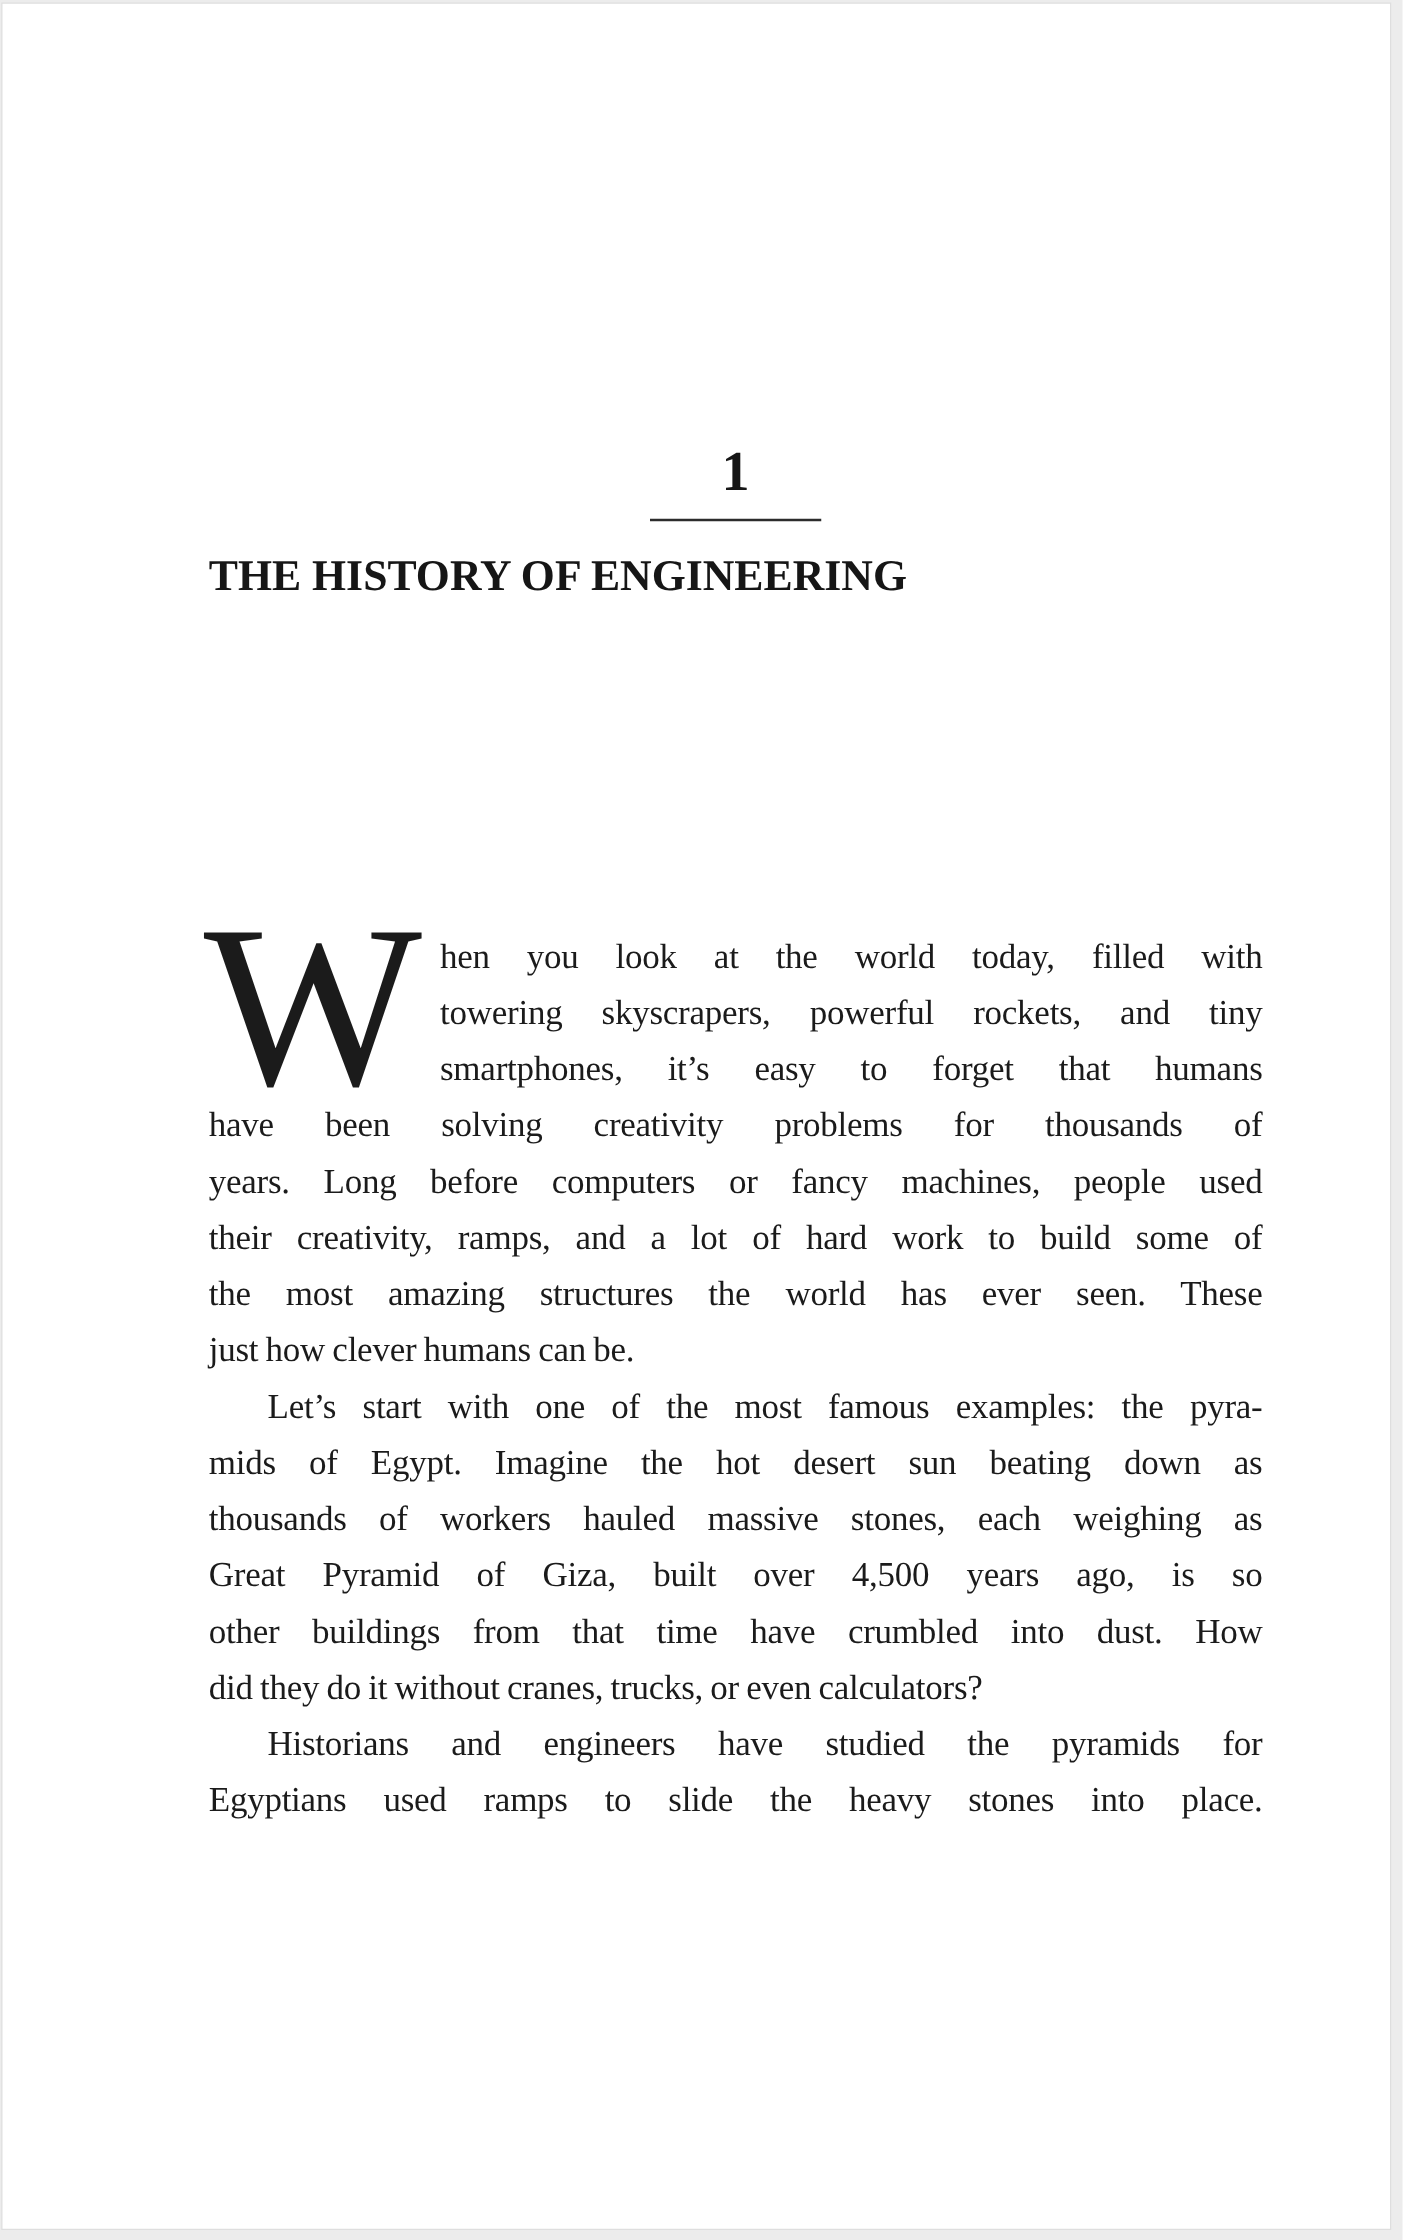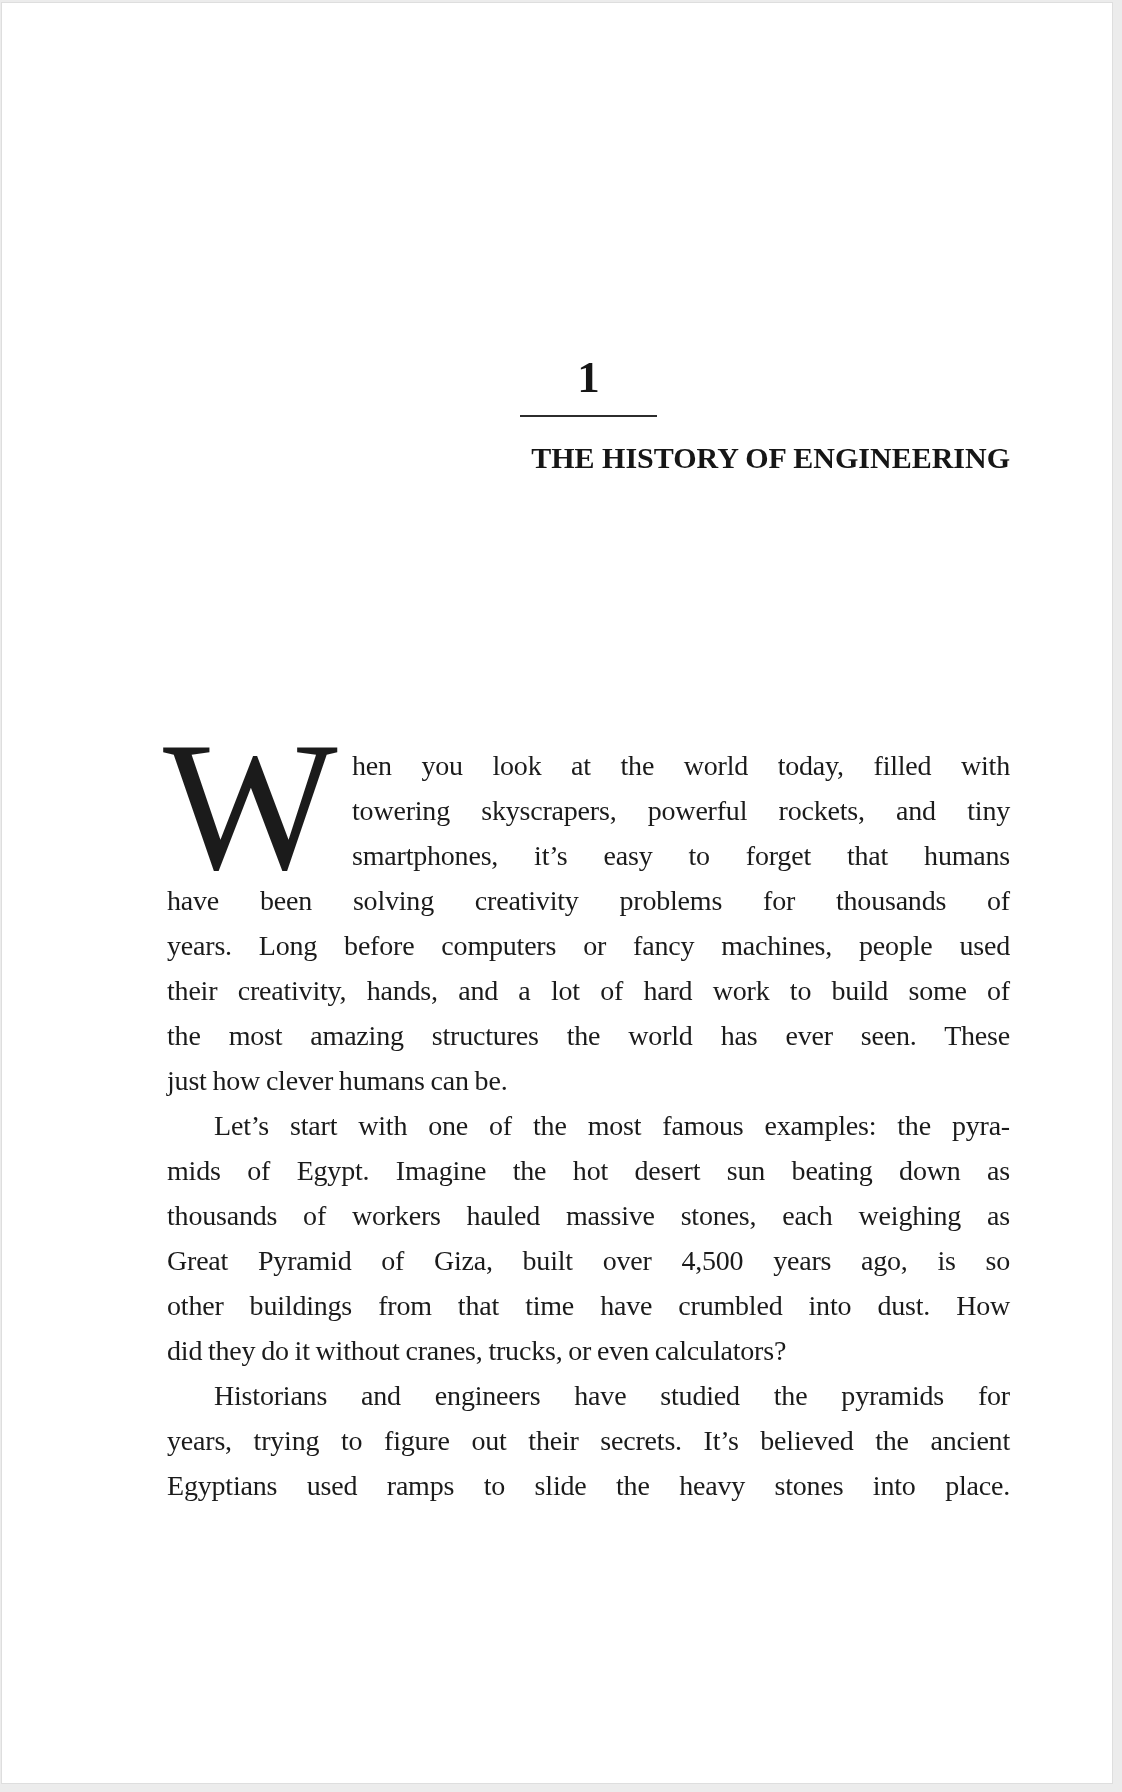--- a/index.html
+++ b/index.html
@@ -39,22 +39,22 @@
     left: 518px;
     width: 137px;
     height: 2px;
     background: #2c2c2c;
   }
   .chapter-title {
     position: absolute;
     top: 438px;
     left: 165px;
     width: 843px;
-    text-align: right;
-    font-size: 30px;
+    text-align: left;
+    font-size: 35px;
     font-weight: 700;
     line-height: 1.15;
     color: #161616;
     letter-spacing: 0px;
   }
   .body-text {
     position: absolute;
     left: 165px;
     top: 740px;
     width: 843px;
@@ -101,27 +101,26 @@
 
   <div class="chapter-title">THE HISTORY OF ENGINEERING</div>
 
   <div class="body-text" id="body-text">
     <span class="drop-cap">W</span>
   <div class="text-line cap">hen you look at the world today, filled with</div>
       <div class="text-line cap">towering skyscrapers, powerful rockets, and tiny</div>
       <div class="text-line cap">smartphones, it’s easy to forget that humans</div>
       <div class="text-line">have been solving creativity problems for thousands of</div>
       <div class="text-line">years. Long before computers or fancy machines, people used</div>
-      <div class="text-line">their creativity, hands, and a lot of hard work to build some of</div>
+      <div class="text-line">their creativity, ramps, and a lot of hard work to build some of</div>
       <div class="text-line">the most amazing structures the world has ever seen. These</div>
       <div class="text-line flush">just how clever humans can be.</div>
       <div class="text-line indent">Let’s start with one of the most famous examples: the pyra-</div>
       <div class="text-line">mids of Egypt. Imagine the hot desert sun beating down as</div>
       <div class="text-line">thousands of workers hauled massive stones, each weighing as</div>
       <div class="text-line">Great Pyramid of Giza, built over 4,500 years ago, is so</div>
       <div class="text-line">other buildings from that time have crumbled into dust. How</div>
       <div class="text-line flush">did they do it without cranes, trucks, or even calculators?</div>
       <div class="text-line indent">Historians and engineers have studied the pyramids for</div>
-      <div class="text-line">years, trying to figure out their secrets. It’s believed the ancient</div>
       <div class="text-line">Egyptians used ramps to slide the heavy stones into place.</div>
     </div>
 
 </div>
 
 </body></html>

